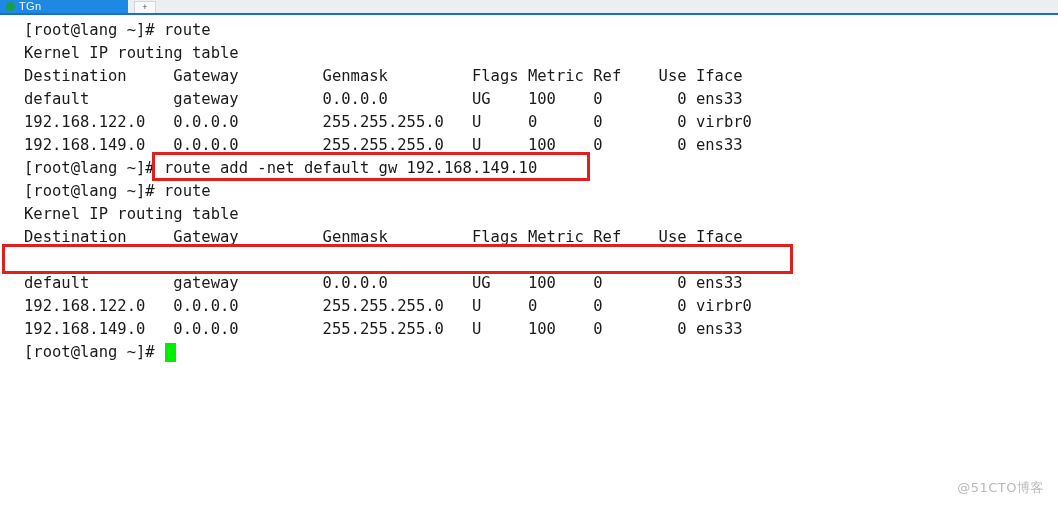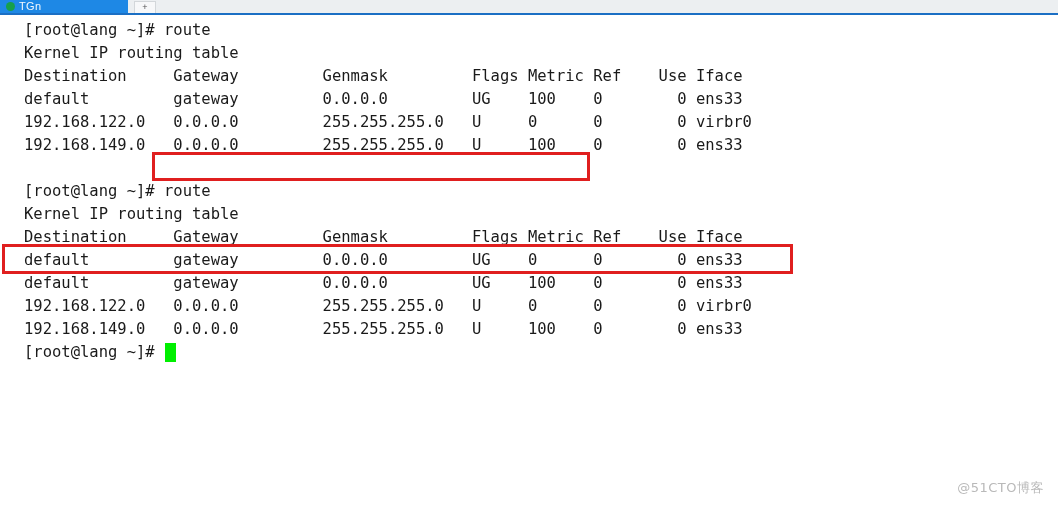--- a/index.html
+++ b/index.html
@@ -128,24 +128,24 @@
 </div>
 
 <div id="terminal">
 
   <div class="line" style="top: 4px;">[root@lang ~]# route</div>
     <div class="line" style="top: 27px;">Kernel IP routing table</div>
     <div class="line" style="top: 50px;">Destination     Gateway         Genmask         Flags Metric Ref    Use Iface</div>
     <div class="line" style="top: 73px;">default         gateway         0.0.0.0         UG    100    0        0 ens33</div>
     <div class="line" style="top: 96px;">192.168.122.0   0.0.0.0         255.255.255.0   U     0      0        0 virbr0</div>
     <div class="line" style="top: 119px;">192.168.149.0   0.0.0.0         255.255.255.0   U     100    0        0 ens33</div>
+    <div class="line" style="top: 142px;">[root@lang ~]# route add -net default gw 192.168.149.10</div>
     <div class="line" style="top: 165px;">[root@lang ~]# route</div>
     <div class="line" style="top: 188px;">Kernel IP routing table</div>
     <div class="line" style="top: 211px;">Destination     Gateway         Genmask         Flags Metric Ref    Use Iface</div>
-    <div class="line" style="top: 234px;">default         gateway         0.0.0.0         UG    0      0        0 ens33</div>
     <div class="line" style="top: 257px;">default         gateway         0.0.0.0         UG    100    0        0 ens33</div>
     <div class="line" style="top: 280px;">192.168.122.0   0.0.0.0         255.255.255.0   U     0      0        0 virbr0</div>
     <div class="line" style="top: 303px;">192.168.149.0   0.0.0.0         255.255.255.0   U     100    0        0 ens33</div>
     <div class="line" style="top: 326px;">[root@lang ~]# </div>
     <div id="cursor-block" style="left: 149.3px; top: 328px;"></div>
 </div>
 
 <div class="redbox" style="left:152px; top:152px; width:438px; height:29px;"></div>
 <div class="redbox" style="left:2px; top:244px; width:791px; height:30px;"></div>
 

